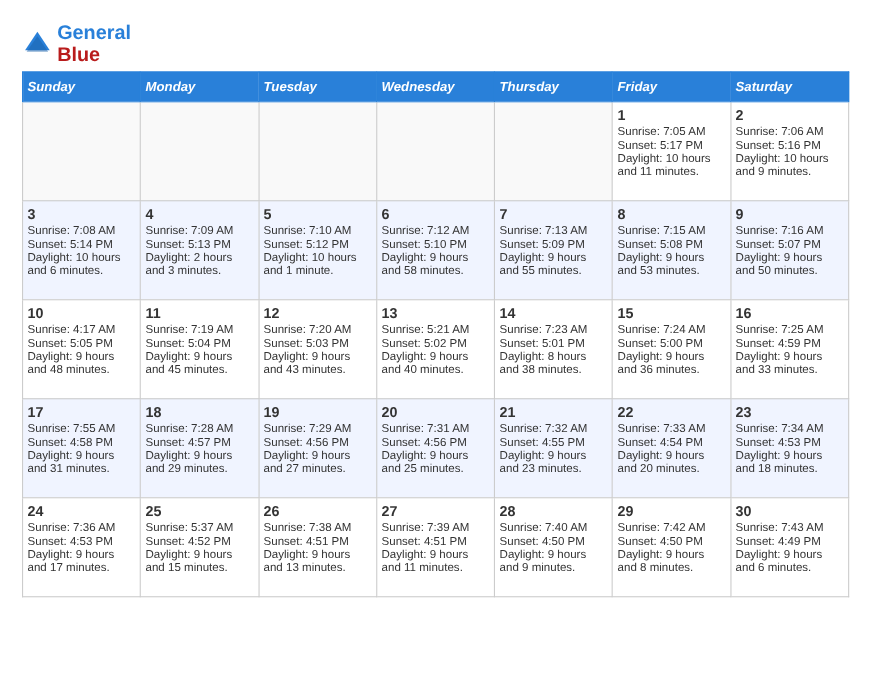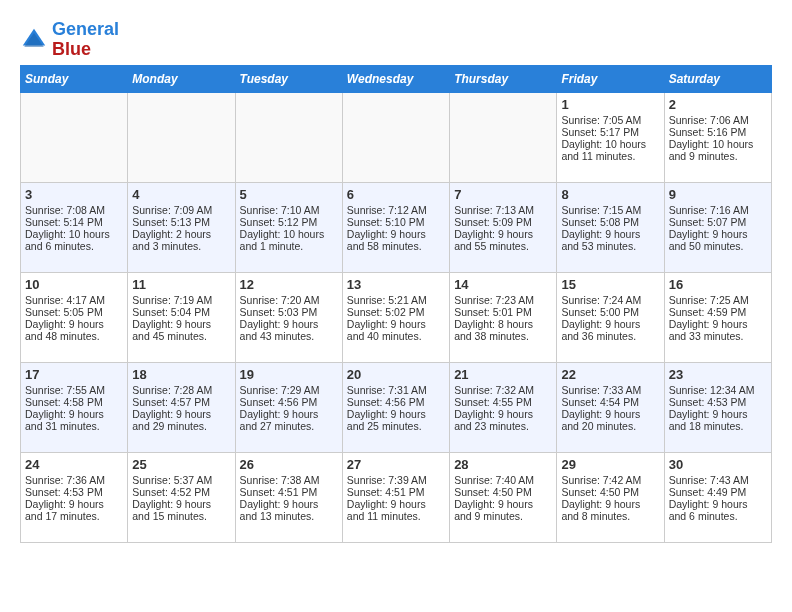--- a/index.html
+++ b/index.html
@@ -259,21 +259,21 @@
           <div>Daylight: 9 hours and 23 minutes.</div>
         </td>
         <td>
           <span class="day-num">22</span>
           <div>Sunrise: 7:33 AM</div>
           <div>Sunset: 4:54 PM</div>
           <div>Daylight: 9 hours and 20 minutes.</div>
         </td>
         <td>
           <span class="day-num">23</span>
-          <div>Sunrise: 12:34 AM</div>
+          <div>Sunrise: 7:34 AM</div>
           <div>Sunset: 4:53 PM</div>
           <div>Daylight: 9 hours and 18 minutes.</div>
         </td>
       </tr>
       <tr>
         <td>
           <span class="day-num">24</span>
           <div>Sunrise: 7:36 AM</div>
           <div>Sunset: 4:53 PM</div>
           <div>Daylight: 9 hours and 17 minutes.</div>

